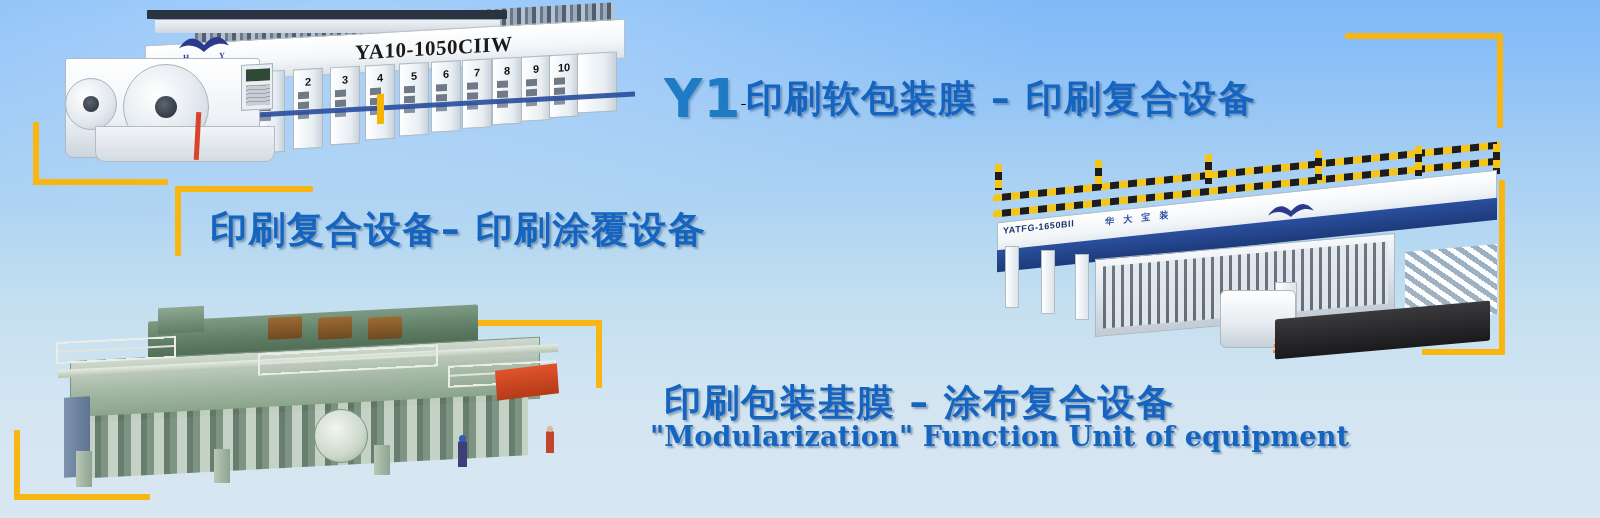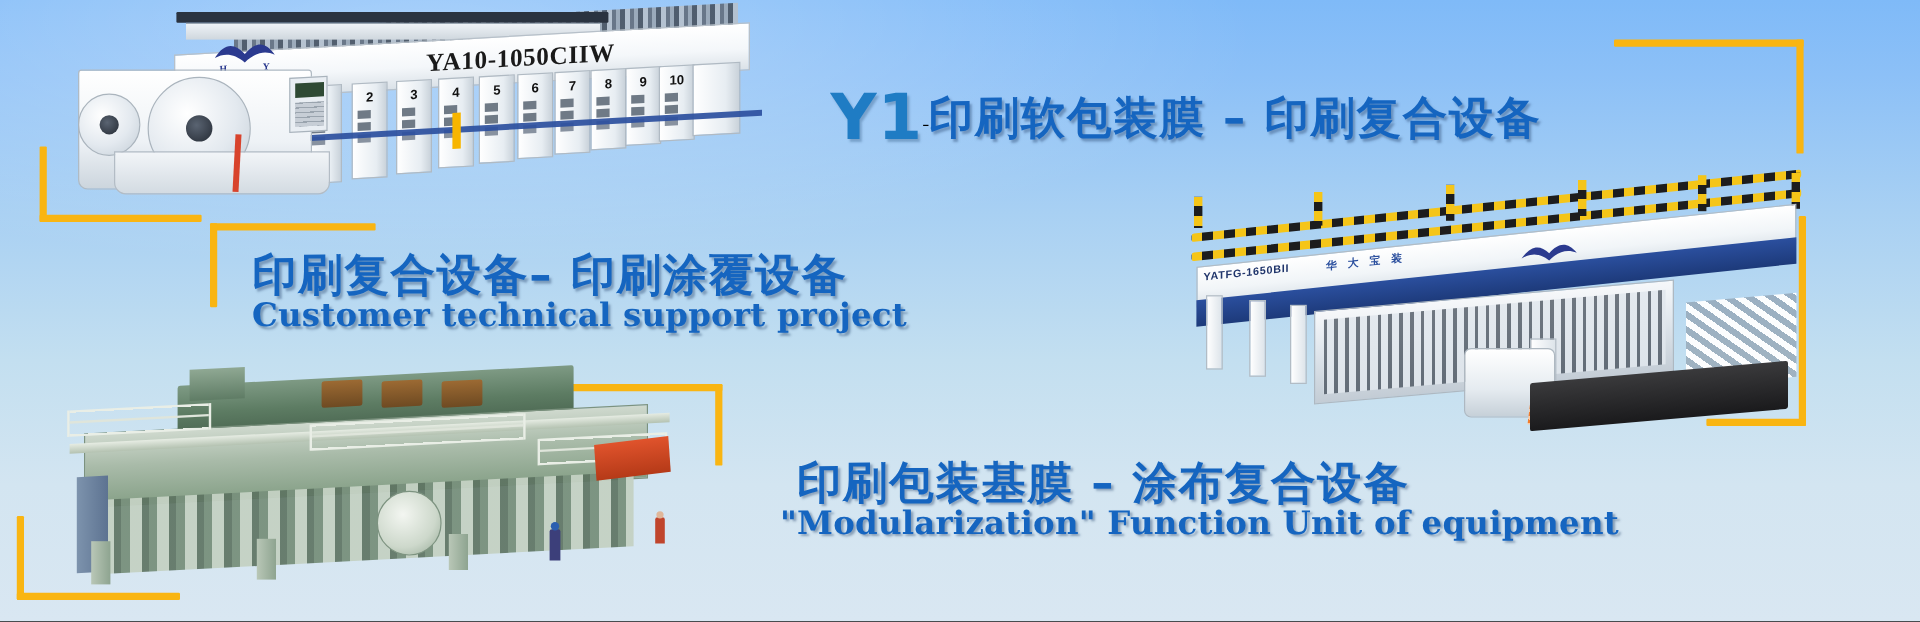--- a/index.html
+++ b/index.html
@@ -326,31 +326,30 @@
     <div class="m3-red"></div>
 
     <div class="m3-leg" style="left:58px;top:146px;width:16px;height:36px;"></div>
     <div class="m3-leg" style="left:196px;top:144px;width:16px;height:34px;"></div>
     <div class="m3-leg" style="left:356px;top:140px;width:16px;height:30px;"></div>
 
     <div class="m3-worker" style="left:440px;top:136px;"></div>
     <div class="m3-worker2" style="left:528px;top:126px;"></div>
   </div>
 
-  <div class="blk" style="left:692px;top:68px;text-decoration:underline;">
+  <div class="blk" style="left:664px;top:68px;text-decoration:underline;">
     <span class="ycode">Y1</span>
     <span class="ttxt">
       <div class="cn">印刷软包装膜 – 印刷复合设备</div>
     </span>
   </div>
 
   <div class="blk" style="left:210px;top:210px;">
     <span class="ttxt">
       <div class="cn">印刷复合设备– 印刷涂覆设备</div>
-      <div class="en">Customer technical support project</div>
     </span>
   </div>
 
   <div class="blk" style="left:650px;top:383px;">
     <span class="ttxt">
       <div class="cn" style="padding-left:14px;">印刷包装基膜 – 涂布复合设备</div>
       <div class="en">"Modularization" Function Unit of equipment</div>
     </span>
   </div>
 

